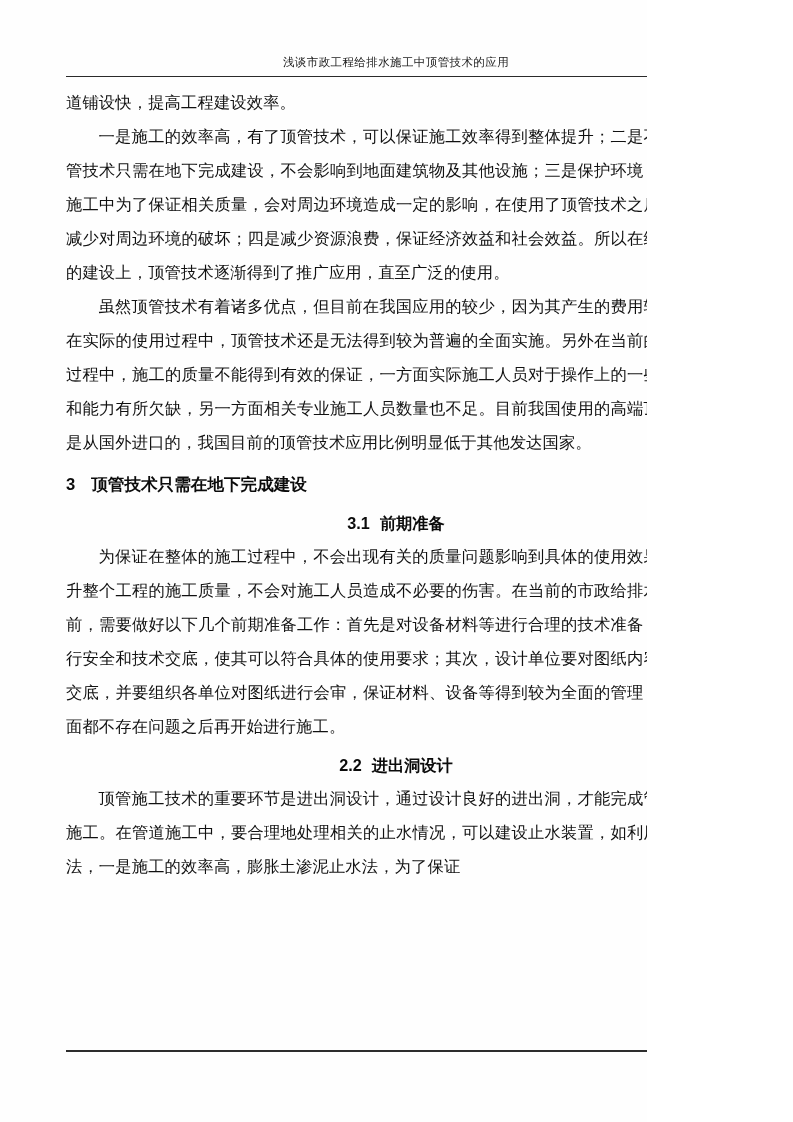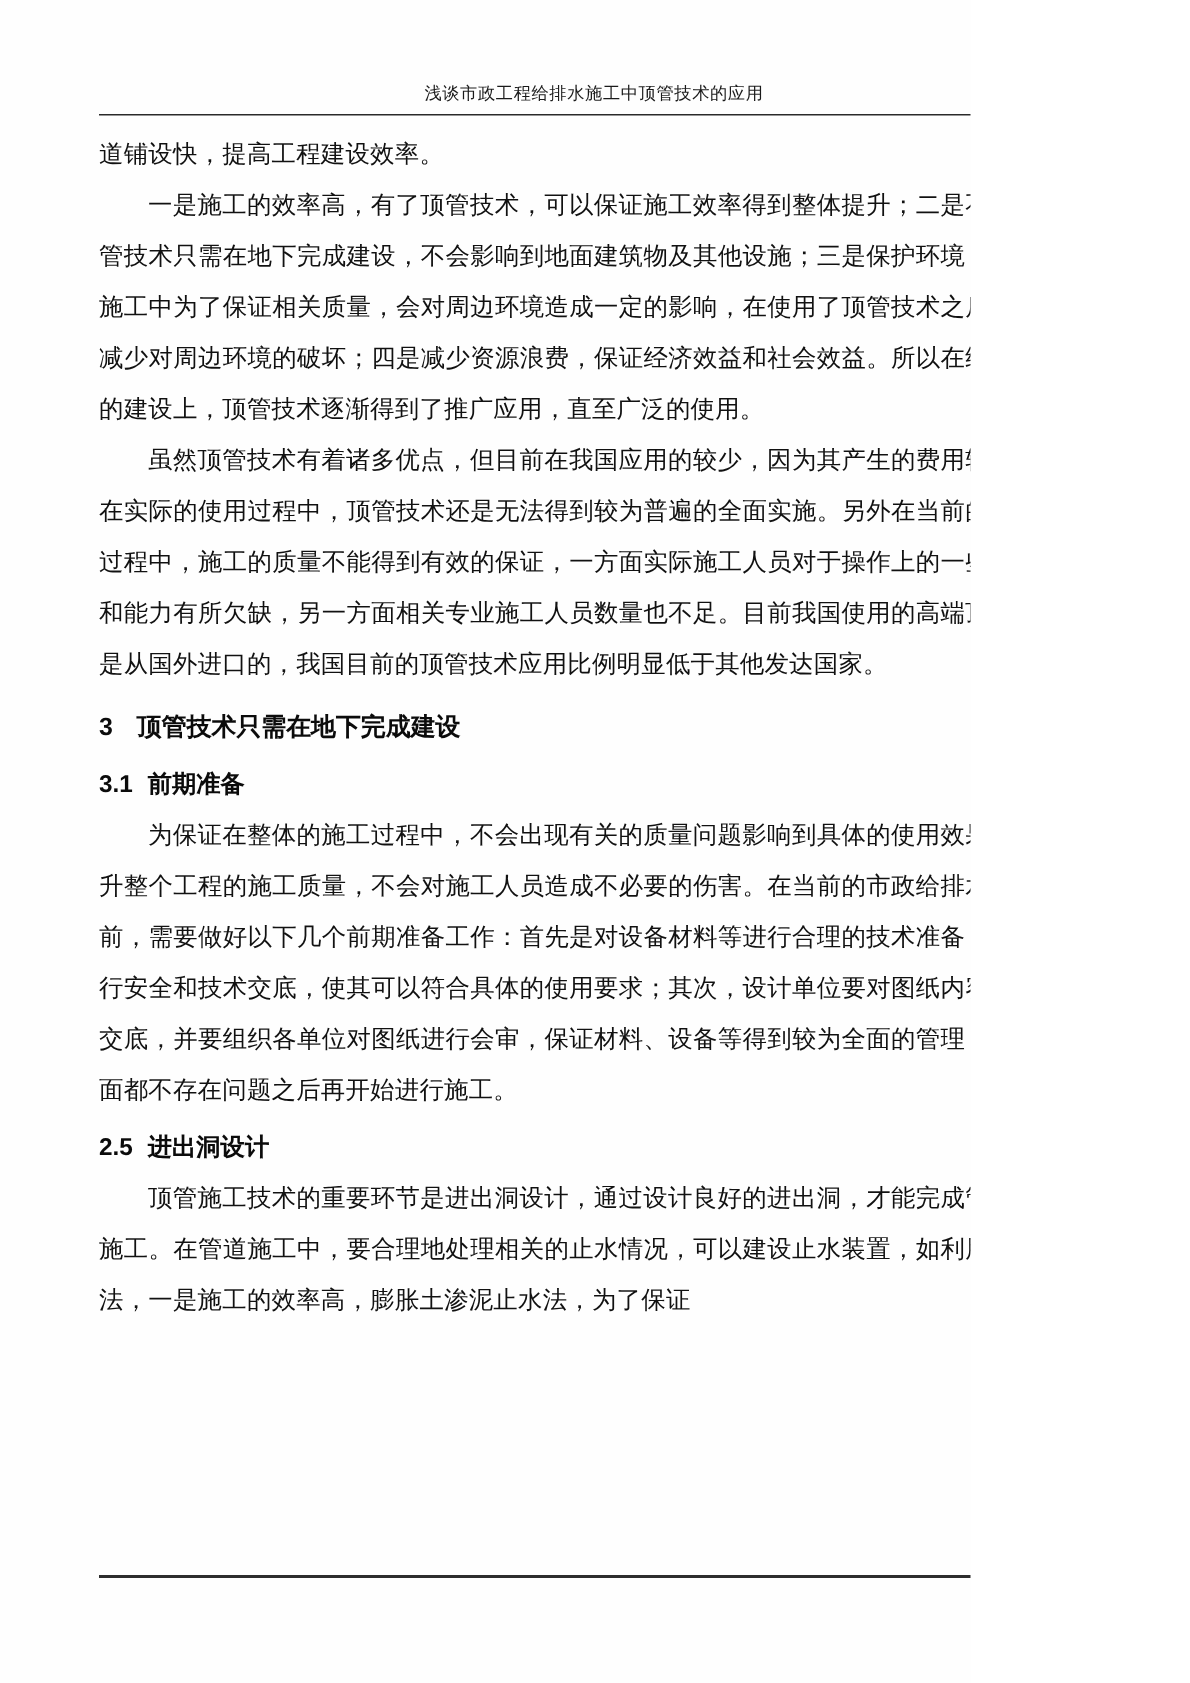--- a/index.html
+++ b/index.html
@@ -63,20 +63,21 @@
   h2.heading1 .num {
     margin-right: 16px;
   }
   h3.heading2 {
     margin: 4px 0 0 0;
     font-size: 16.2px;
     line-height: 34px;
     font-weight: bold;
     color: #0b0b0b;
     font-family: "Liberation Sans", "DejaVu Sans", sans-serif;
+    text-align: center;
   }
   h3.heading2 .num {
     margin-right: 10px;
   }
   
   .footer {
     position: absolute;
     left: 66px;
     top: 1050px;
     width: 660px;
@@ -131,21 +132,21 @@
         <span class="num">3</span><span>顶管技术只需在地下完成建设</span>
       </h2>
 
       <h3 class="heading2">
         <span class="num">3.1</span><span>前期准备</span>
       </h3>
 
       <p class="para indent">为保证在整体的施工过程中，不会出现有关的质量问题影响到具体的使用效果；同时提升整个工程的施工质量，不会对施工人员造成不必要的伤害。在当前的市政给排水施工过程前，需要做好以下几个前期准备工作：首先是对设备材料等进行合理的技术准备，对人员进行安全和技术交底，使其可以符合具体的使用要求；其次，设计单位要对图纸内容进行设计交底，并要组织各单位对图纸进行会审，保证材料、设备等得到较为全面的管理，确认各方面都不存在问题之后再开始进行施工。</p>
 
       <h3 class="heading2">
-        <span class="num">2.5</span><span>进出洞设计</span>
+        <span class="num">2.2</span><span>进出洞设计</span>
       </h3>
 
       <p class="para indent">顶管施工技术的重要环节是进出洞设计，通过设计良好的进出洞，才能完成管道的合理施工。在管道施工中，要合理地处理相关的止水情况，可以建设止水装置，如利用橡胶止水法，一是施工的效率高，膨胀土渗泥止水法，为了保证</p>
 
     </div>
   </div>
 
   <div class="footer">
     <div class="footer-rule"></div>
     <div class="footer-row">

